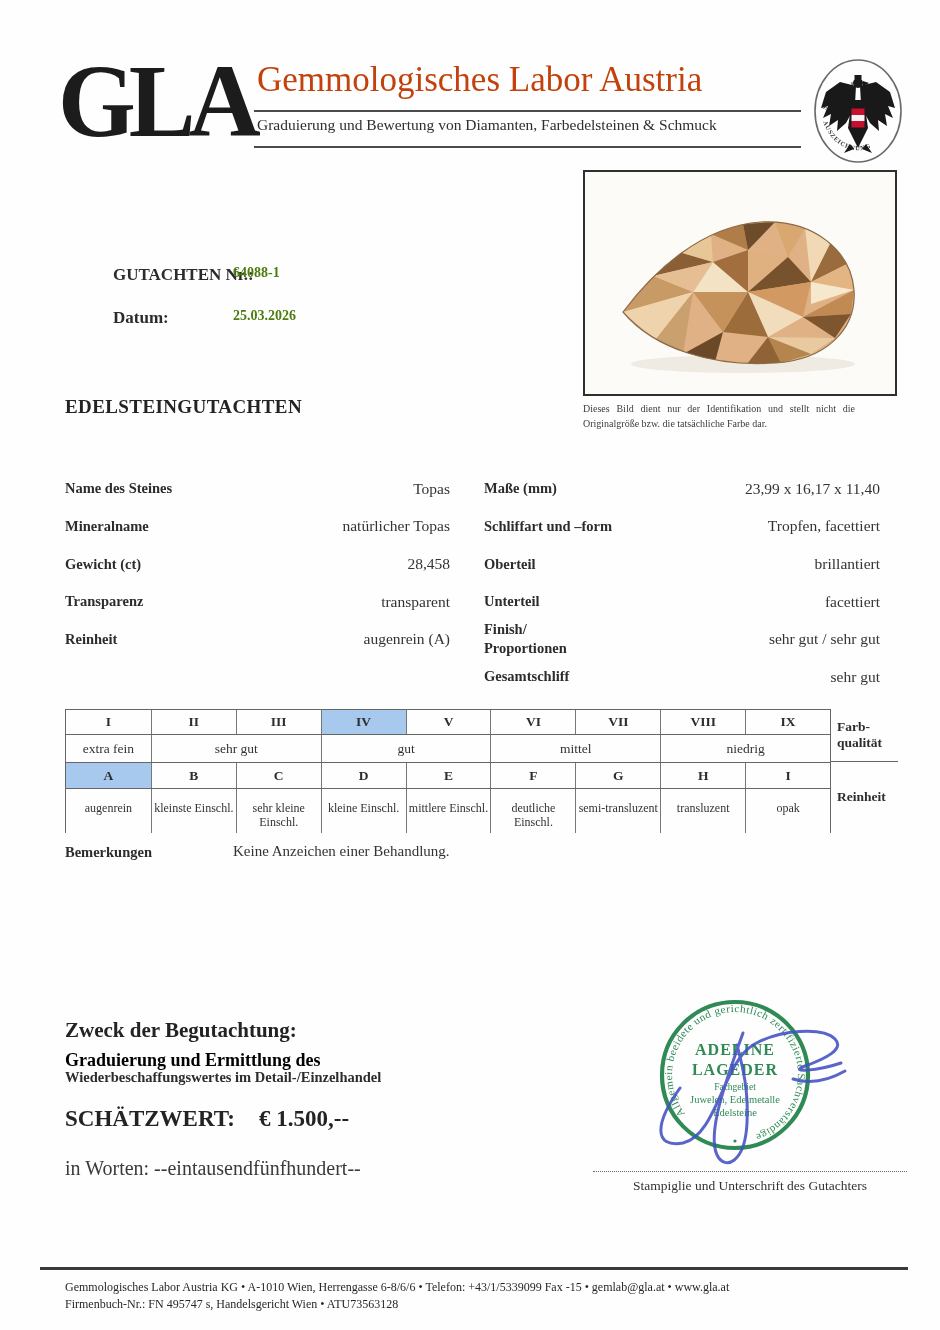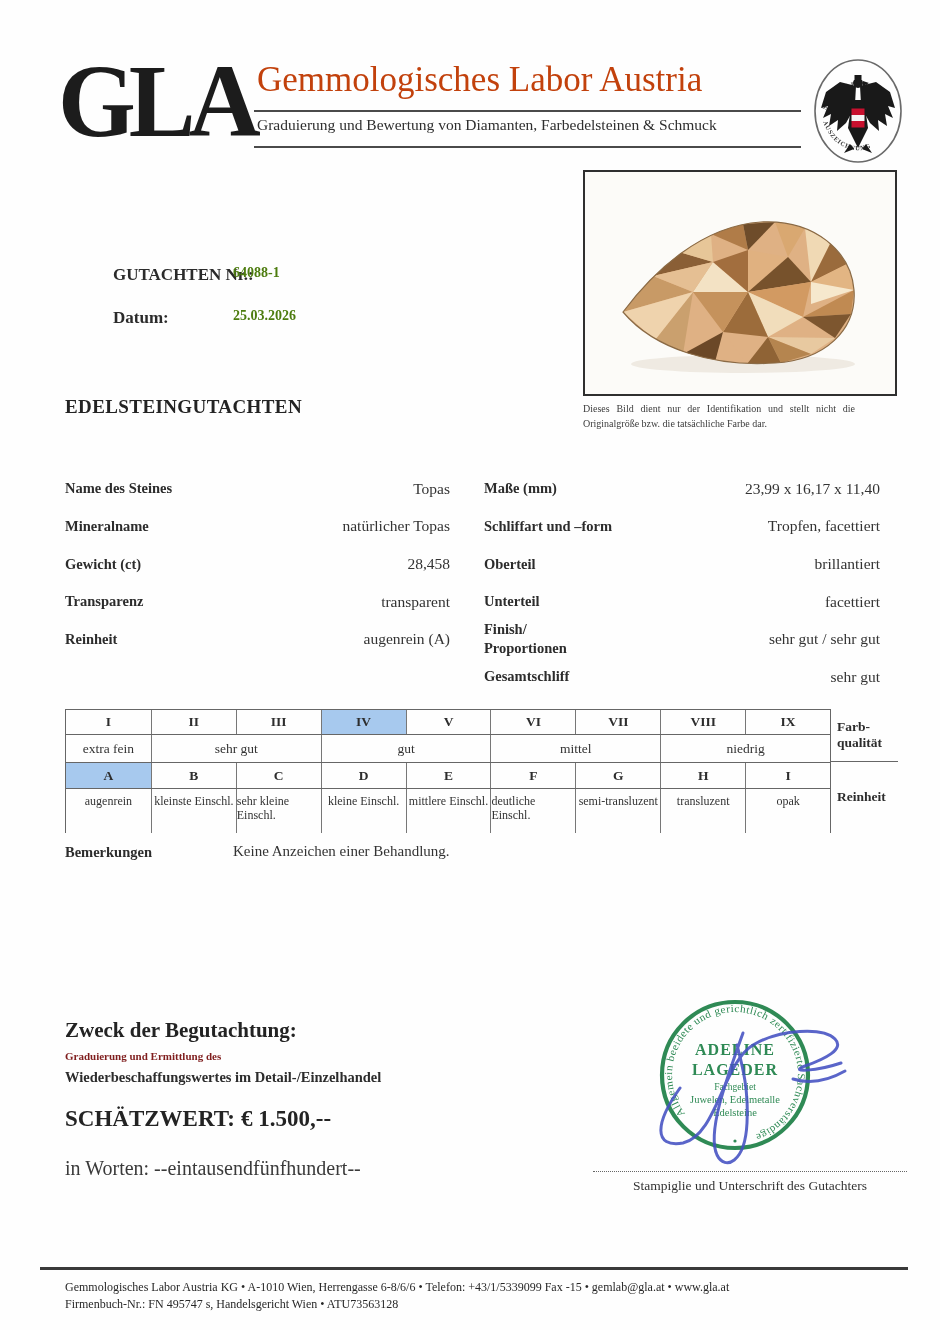--- a/index.html
+++ b/index.html
@@ -43,37 +43,37 @@
   .ggrid { width:765px; border-left:1.5px solid #666; box-sizing:border-box; }
   .grow { display:flex; }
   .grow-num { border-top:1.5px solid #666; border-bottom:1.5px solid #666; height:24px; }
   .grow-grp { border-bottom:1.5px solid #666; height:27px; }
   .grow-let { border-bottom:1.5px solid #666; height:25px; }
   .grow-des { height:44px; }
   .gcell { width:85px; box-sizing:border-box; display:flex; align-items:center; justify-content:center; }
   .gcell + .gcell { border-left:1px solid #777; }
   .gbold { font-weight:bold; color:#2d2d2d; }
   .g2 { width:170px; }
-  .gdes { font-size:12px; line-height:1.18; text-align:left; align-items:flex-start; padding-top:5px; }
+  .gdes { font-size:12px; line-height:1.18; text-align:center; align-items:flex-start; padding-top:12px; }
   .hl { background:#a7c9ee; }
   .glabels { width:68px; border-left:1.5px solid #666; box-sizing:border-box; display:flex; flex-direction:column; }
   .glab1 { height:52.5px; border-bottom:1.5px solid #666; box-sizing:border-box; display:flex; align-items:center; }
   .glab2 { flex:1; display:flex; align-items:center; }
   .glab-text { font-weight:bold; font-size:13.5px; color:#2d2d2d; padding-left:6px; white-space:pre-line; line-height:1.2; }
 
   
   .remarks-label { left:65px; top:844px; font-size:14.5px; font-weight:bold; color:#2c2c2c; }
   .remarks-value { left:233px; top:843px; font-size:15px; color:#333; }
 
   
   .purpose-h  { left:65px; top:1018px; font-size:21px; font-weight:bold; color:#232323; }
-  .purpose-l1 { left:65px; top:1050px; font-size:11px; font-weight:bold; color:#7f1d1d; }
+  .purpose-l1 { left:65px; top:1050px; font-size:18px; font-weight:bold; color:#000000; }
   .purpose-l2 { left:65px; top:1069px; font-size:14.5px; font-weight:bold; color:#2c2c2c; }
   .appraisal  { left:65px; top:1106px; font-size:23px; font-weight:bold; color:#232323; }
-  .appraisal .val { margin-left:6px; }
+  .appraisal .val { margin-left:24px; }
   .in-words   { left:65px; top:1157px; font-size:20px; color:#3a3a3a; }
 
   
   .stamp-svg { left:595px; top:983px; }
   .stamp-line { left:593px; top:1171px; width:314px; border-top:1.6px dotted #666; }
   .stamp-caption { left:593px; top:1178px; width:314px; text-align:center; font-size:13.5px; color:#333; }
 
   
   .foot-rule { left:40px; top:1267px; width:868px; height:2.5px; background:#3a3a3a; }
   .foot { left:65px; top:1279px; width:840px; font-size:12px; line-height:1.45; color:#272727; }

